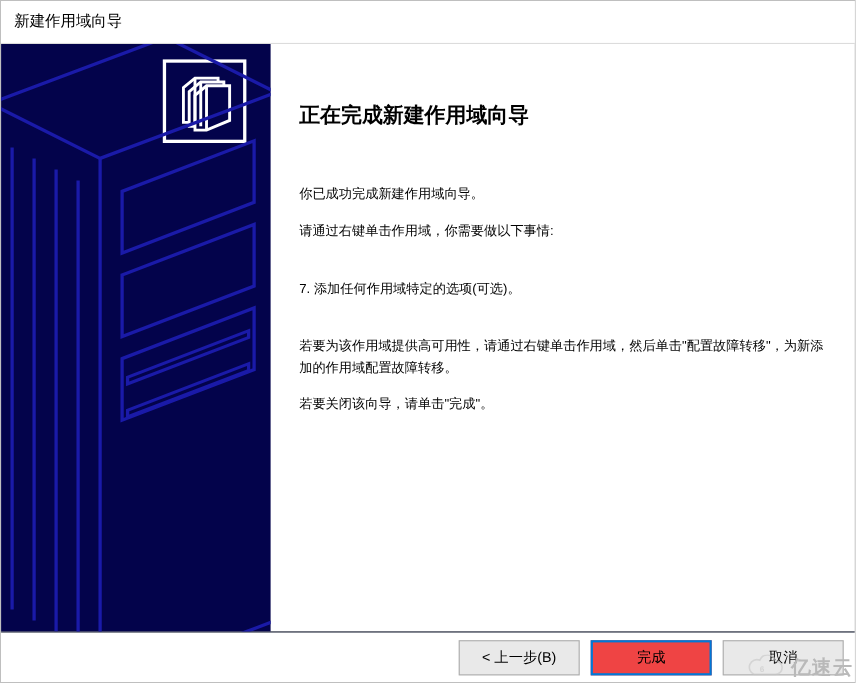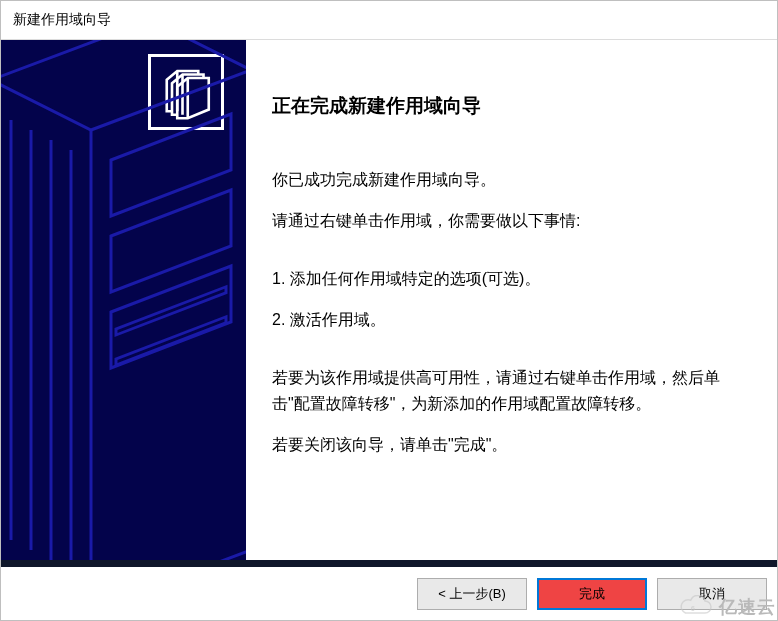--- a/index.html
+++ b/index.html
@@ -69,25 +69,25 @@
     padding: 22px 26px 0 26px;
     line-height: 1.65;
     color: #000;
   }
   .content h1 {
     font-size: 19px;
     font-weight: bold;
     margin-bottom: 46px;
     margin-top: 28px;
   }
-  .para { margin-bottom: 14px; font-size: 16px; }
+  .para { margin-bottom: 14px; font-size: 12px; }
   .gap-lg { margin-top: 32px; }
   .footer {
-    height: 60px;
-    border-top: 7px solid #0f172a;
+    height: 46px;
+    border-top: 1px solid #0f172a;
     display: flex;
     justify-content: flex-end;
     align-items: center;
     padding: 0 10px;
     gap: 10px;
     background: #fff;
   }
   .btn {
     min-width: 110px;
     height: 32px;
@@ -159,22 +159,21 @@
         </g>
       </svg>
     </div>
 
     <div class="content">
       <h1>正在完成新建作用域向导</h1>
 
       <p class="para">你已成功完成新建作用域向导。</p>
       <p class="para">请通过右键单击作用域，你需要做以下事情:</p>
 
-      <p class="para gap-lg">1. 添加任何作用域特定的选项(可选)。</p>
-      <p class="para">2. 激活作用域。</p>
+      <p class="para gap-lg">7. 添加任何作用域特定的选项(可选)。</p>
 
       <p class="para gap-lg">若要为该作用域提供高可用性，请通过右键单击作用域，然后单击"配置故障转移"，为新添加的作用域配置故障转移。</p>
       <p class="para">若要关闭该向导，请单击"完成"。</p>
     </div>
 
   </div>
 
   <div class="footer">
     <button class="btn">&lt; 上一步(B)</button>
     <button class="btn primary">完成</button>

